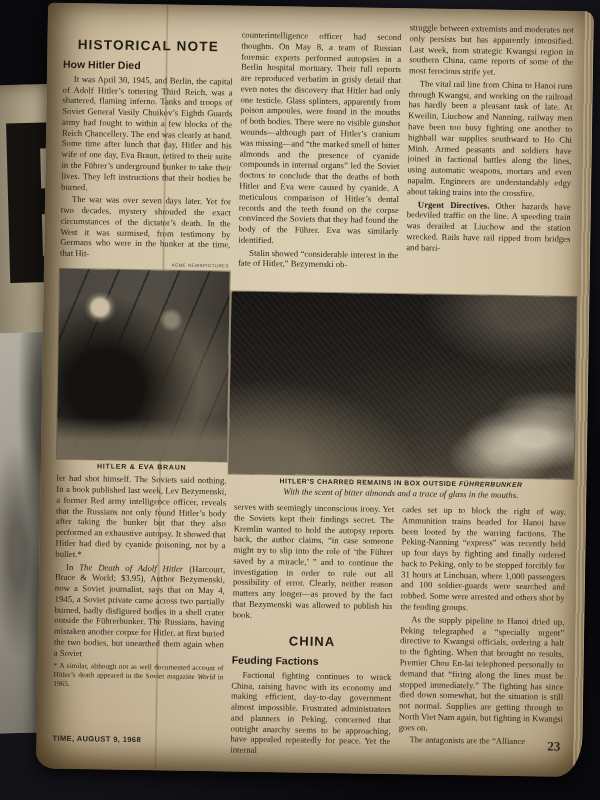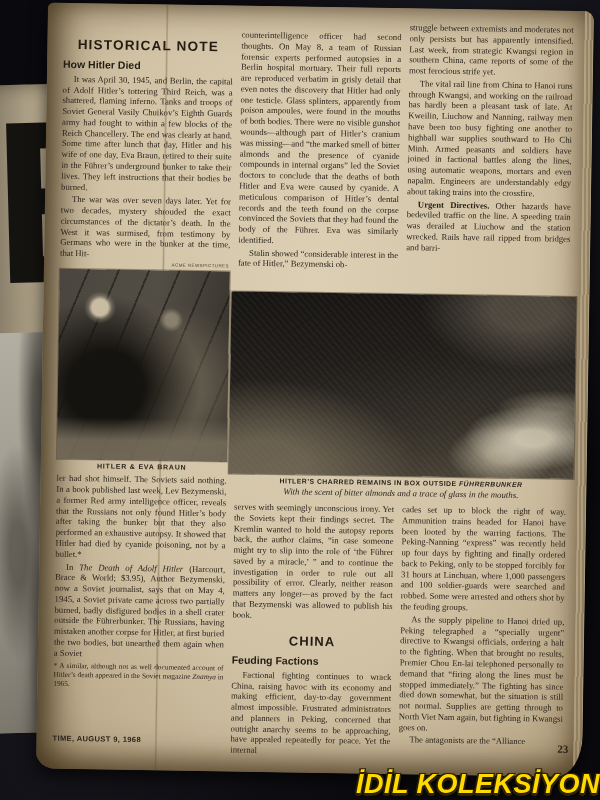--- a/index.html
+++ b/index.html
@@ -75,21 +75,21 @@
       linear-gradient(172deg,#171513 0%,#1f1c19 35%,#343028 70%,#4e463a 100%);
     box-shadow:0 0 0 1px rgba(50,40,22,.45);}
   .big-cap-line{position:absolute;left:186px;top:471px;width:349px;text-align:center;
     font-family:"Liberation Sans",sans-serif;font-weight:bold;font-size:6.8px;
     letter-spacing:.5px;color:#2a241b;}
   .big-cap-sub{position:absolute;left:186px;top:480px;width:349px;text-align:center;
     font-style:italic;font-size:8.8px;color:#2a241b;}
   
   .footer-date{position:absolute;left:16px;bottom:26px;font-family:"Liberation Sans",sans-serif;
     font-weight:bold;font-size:7.5px;letter-spacing:.4px;color:#2a241b;}
-  .page-number{position:absolute;right:14px;bottom:22px;font-size:11px;font-weight:bold;color:#2a241b;}
+  .page-number{position:absolute;right:22px;bottom:22px;font-size:13px;font-weight:bold;color:#2a241b;}
   
   .watermark{position:absolute;right:0px;bottom:0px;z-index:10;
     font-family:"Liberation Sans",sans-serif;font-weight:900;font-style:italic;
     font-size:27px;letter-spacing:.5px;color:#ffd900;white-space:nowrap;
     text-shadow:1.5px 1.5px 0 #2e2300,-1.5px 1.5px 0 #2e2300,1.5px -1.5px 0 #2e2300,
       -1.5px -1.5px 0 #2e2300,0 2.5px 0 #2e2300,3px 3px 3px rgba(0,0,0,.9);}
   b.lead{font-family:"Liberation Serif",serif;font-weight:bold;}
 </style>
 </head>
 <body>
@@ -111,21 +111,21 @@
       <p class="ind">It was April 30, 1945, and Berlin, the capital of Adolf Hitler’s tottering Third Reich, was a shattered, flaming inferno. Tanks and troops of Soviet General Vasily Chuikov’s Eighth Guards army had fought to within a few blocks of the Reich Chancellery. The end was clearly at hand. Some time after lunch that day, Hitler and his wife of one day, Eva Braun, retired to their suite in the Führer’s underground bunker to take their lives. They left instructions that their bodies be burned.</p>
       <p class="ind">The war was over seven days later. Yet for two decades, mystery shrouded the exact circumstances of the dictator’s death. In the West it was surmised, from testimony by Germans who were in the bunker at the time, that Hit-</p>
       <div class="credit">ACME NEWSPICTURES</div>
       <div class="photo-small"></div>
       <div class="photo-caption">HITLER &amp; EVA BRAUN</div>
       <p style="margin-top:3px;">ler had shot himself. The Soviets said nothing. In a book published last week, Lev Bezymenski, a former Red army intelligence officer, reveals that the Russians not only found Hitler’s body after taking the bunker but that they also performed an exhaustive autopsy. It showed that Hitler had died by cyanide poisoning, not by a bullet.*</p>
       <p class="ind">
         <span>In </span><i>The Death of Adolf Hitler</i><span> (Harcourt, Brace &amp; World; $3.95), Author Bezymenski, now a Soviet journalist, says that on May 4, 1945, a Soviet private came across two partially burned, badly disfigured bodies in a shell crater outside the Führerbunker. The Russians, having mistaken another corpse for Hitler, at first buried the two bodies, but unearthed them again when a Soviet</span>
       </p>
       <p class="footnote">
-        <span>* A similar, although not as well documented account of Hitler’s death appeared in the Soviet magazine </span><i>Znamya</i><span> in 1965.</span>
+        <span>* A similar, although not as well documented account of Hitler’s death appeared in the Soviet magazine </span><i>World</i><span> in 1965.</span>
       </p>
     </div>
 
     <div class="col" style="left:194px;top:24px;width:160px;height:258px;overflow:hidden;">
       <p>counterintelligence officer had second thoughts. On May 8, a team of Russian forensic experts performed autopsies in a Berlin hospital mortuary. Their full reports are reproduced verbatim in grisly detail that even notes the discovery that Hitler had only one testicle. Glass splinters, apparently from poison ampoules, were found in the mouths of both bodies. There were no visible gunshot wounds—although part of Hitler’s cranium was missing—and “the marked smell of bitter almonds and the presence of cyanide compounds in internal organs” led the Soviet doctors to conclude that the deaths of both Hitler and Eva were caused by cyanide. A meticulous comparison of Hitler’s dental records and the teeth found on the corpse convinced the Soviets that they had found the body of the Führer. Eva was similarly identified.</p>
       <p class="ind">Stalin showed “considerable interest in the fate of Hitler,” Bezymenski ob-</p>
     </div>
 
     <div class="col" style="left:362px;top:14px;width:164px;height:268px;overflow:hidden;">
       <p>struggle between extremists and moderates not only persists but has apparently intensified. Last week, from strategic Kwangsi region in southern China, came reports of some of the most ferocious strife yet.</p>
@@ -151,14 +151,13 @@
     <div class="col" style="left:362px;top:496px;width:164px;height:248px;overflow:hidden;">
       <p>cades set up to block the right of way. Ammunition trains headed for Hanoi have been looted by the warring factions. The Peking-Nanning “express” was recently held up four days by fighting and finally ordered back to Peking, only to be stopped forcibly for 31 hours at Linchuan, where 1,000 passengers and 100 soldier-guards were searched and robbed. Some were arrested and others shot by the feuding groups.</p>
       <p class="ind">As the supply pipeline to Hanoi dried up, Peking telegraphed a “specially urgent” directive to Kwangsi officials, ordering a halt to the fighting. When that brought no results, Premier Chou En-lai telephoned personally to demand that “firing along the lines must be stopped immediately.” The fighting has since died down somewhat, but the situation is still not normal. Supplies are getting through to North Viet Nam again, but fighting in Kwangsi goes on.</p>
       <p class="ind">The antagonists are the “Alliance</p>
     </div>
 
     <div class="footer-date">TIME, AUGUST 9, 1968</div>
     <div class="page-number">23</div>
   </div>
 
-  <div class="watermark">İDİL KOLEKSİYON</div>
 </div>
 
 </body></html>

